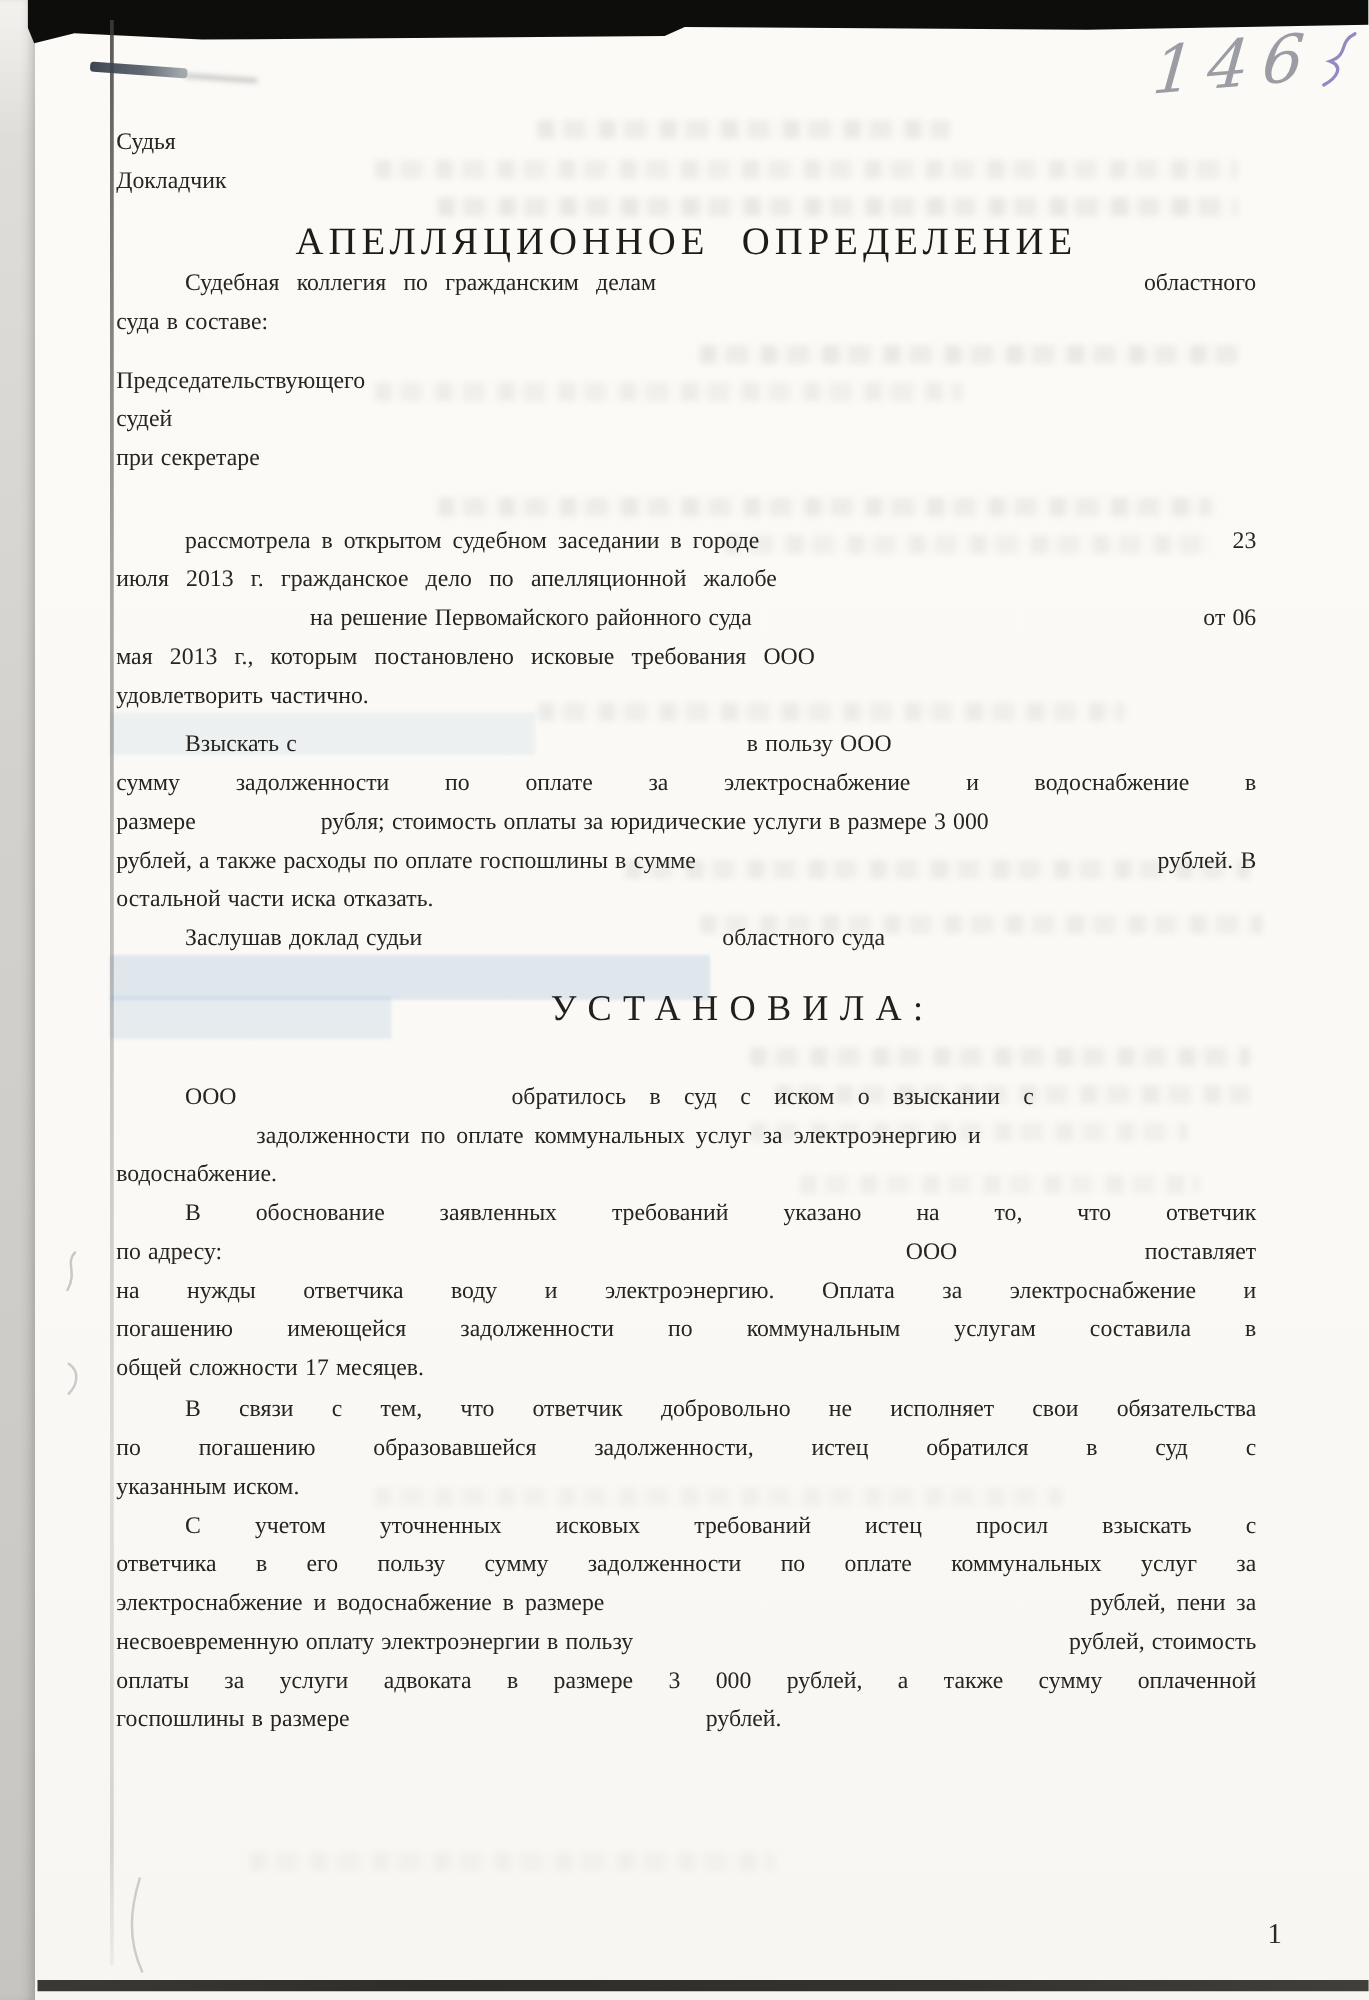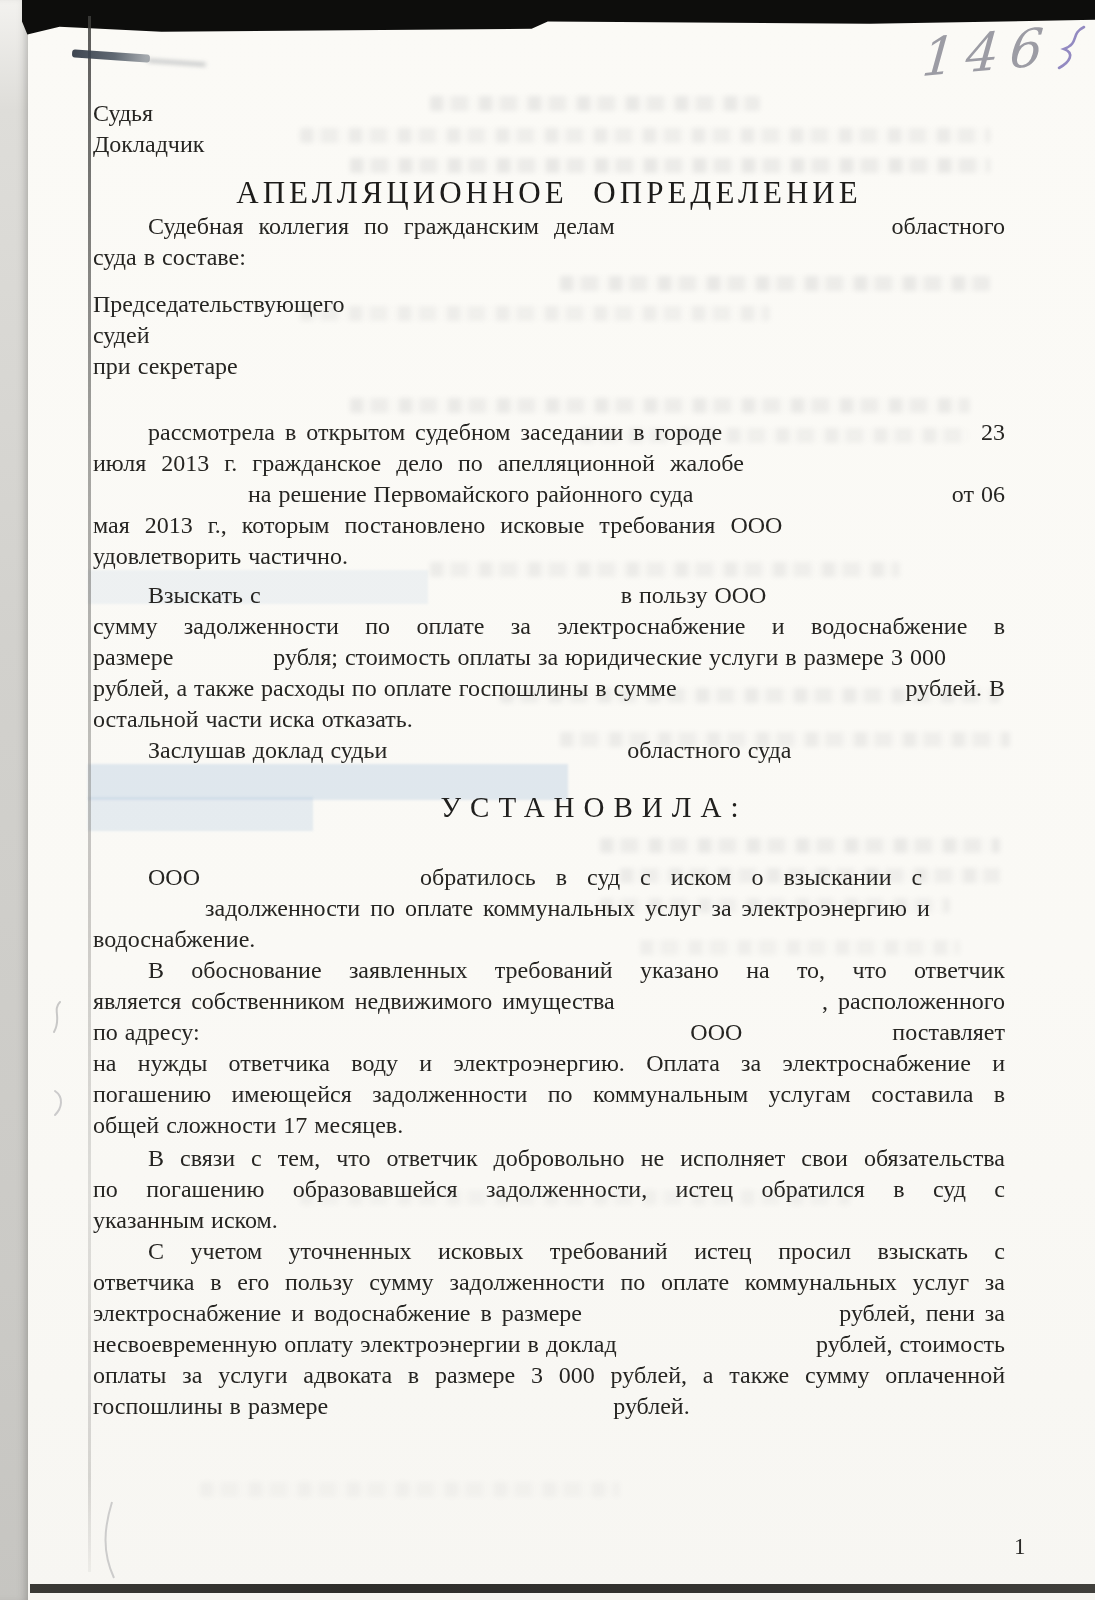--- a/index.html
+++ b/index.html
@@ -48,21 +48,21 @@
   .pencil-mark{position:absolute;opacity:.45}
   .ghost{
     position:absolute;height:15px;border-radius:2px;filter:blur(2.4px);
     background:repeating-linear-gradient(90deg,
       rgba(98,100,108,.7) 0 13px,rgba(98,100,108,.12) 13px 21px,
       rgba(98,100,108,.55) 21px 38px,rgba(98,100,108,.08) 38px 49px);
   }
   .tint{position:absolute;background:rgba(168,194,221,.32);filter:blur(1.2px)}
   
   .doc{position:absolute;left:93px;top:98px;width:912px}
-  .line{line-height:31px;min-height:31px;font-size:24px;word-spacing:1px}
+  .line{line-height:31px;min-height:31px;font-size:19px;word-spacing:1px}
   .title{font-weight:normal;font-size:31px;line-height:36px;text-align:center;letter-spacing:4px;word-spacing:14px;color:#1d1c1a}
   .subheading{font-size:29px;line-height:34px;text-align:center;letter-spacing:9px;padding-left:90px;color:#21201e}
   .flex{display:flex}
   .flexsb{display:flex;justify-content:space-between}
   .flex .seg,.flexsb .seg{white-space:nowrap;flex:0 0 auto}
   .blank{display:inline-block;flex:0 0 auto}
   .fill{flex:1 1 auto}
   .just{text-align:justify;text-align-last:justify}
   .ind1{padding-left:55px}
   .ind2{padding-left:112px}
@@ -166,45 +166,41 @@
     </div>
     <div class="line subheading m24"><span class="seg">УСТАНОВИЛА:</span></div>
     <div class="line flex ind1 ws3 m38">
       <span class="seg">ООО</span>
       <span class="blank" style="width: 220px;"></span>
       <span class="seg">обратилось в суд с иском о взыскании с</span>
     </div>
     <div class="line ind2 ws1"><span class="seg">задолженности по оплате коммунальных услуг за электроэнергию и</span></div>
     <div class="line "><span class="seg">водоснабжение.</span></div>
     <div class="line just ind1"><span class="seg">В обоснование заявленных требований указано на то, что ответчик</span></div>
-    <div class="line flexsb ws1">
-      <span class="seg">является собственником недвижимого имущества</span>
-      <span class="seg">, расположенного</span>
-    </div>
     <div class="line flex">
       <span class="seg">по адресу:</span>
       <span class="fill"></span>
       <span class="seg">ООО</span>
       <span class="blank" style="width: 150px;"></span>
       <span class="seg">поставляет</span>
     </div>
     <div class="line just ws1"><span class="seg">на нужды ответчика воду и электроэнергию. Оплата за электроснабжение и</span></div>
     <div class="line just ws1"><span class="seg">погашению имеющейся задолженности по коммунальным услугам составила в</span></div>
     <div class="line "><span class="seg">общей сложности 17 месяцев.</span></div>
     <div class="line just ind1 m2"><span class="seg">В связи с тем, что ответчик добровольно не исполняет свои обязательства</span></div>
     <div class="line just ws1"><span class="seg">по погашению образовавшейся задолженности, истец обратился в суд с</span></div>
     <div class="line "><span class="seg">указанным иском.</span></div>
     <div class="line just ind1"><span class="seg">С учетом уточненных исковых требований истец просил взыскать с</span></div>
     <div class="line just"><span class="seg">ответчика в его пользу сумму задолженности по оплате коммунальных услуг за</span></div>
     <div class="line flexsb ws1">
       <span class="seg">электроснабжение и водоснабжение в размере</span>
       <span class="seg">рублей, пени за</span>
     </div>
     <div class="line flexsb">
-      <span class="seg">несвоевременную оплату электроэнергии в доклад</span>
+      <span class="seg">несвоевременную оплату электроэнергии в пользу</span>
       <span class="seg">рублей, стоимость</span>
     </div>
     <div class="line just"><span class="seg">оплаты за услуги адвоката в размере 3 000 рублей, а также сумму оплаченной</span></div>
     <div class="line flex">
       <span class="seg">госпошлины в размере</span>
       <span class="blank" style="width: 285px;"></span>
       <span class="seg">рублей.</span>
     </div>
   </div>
 

